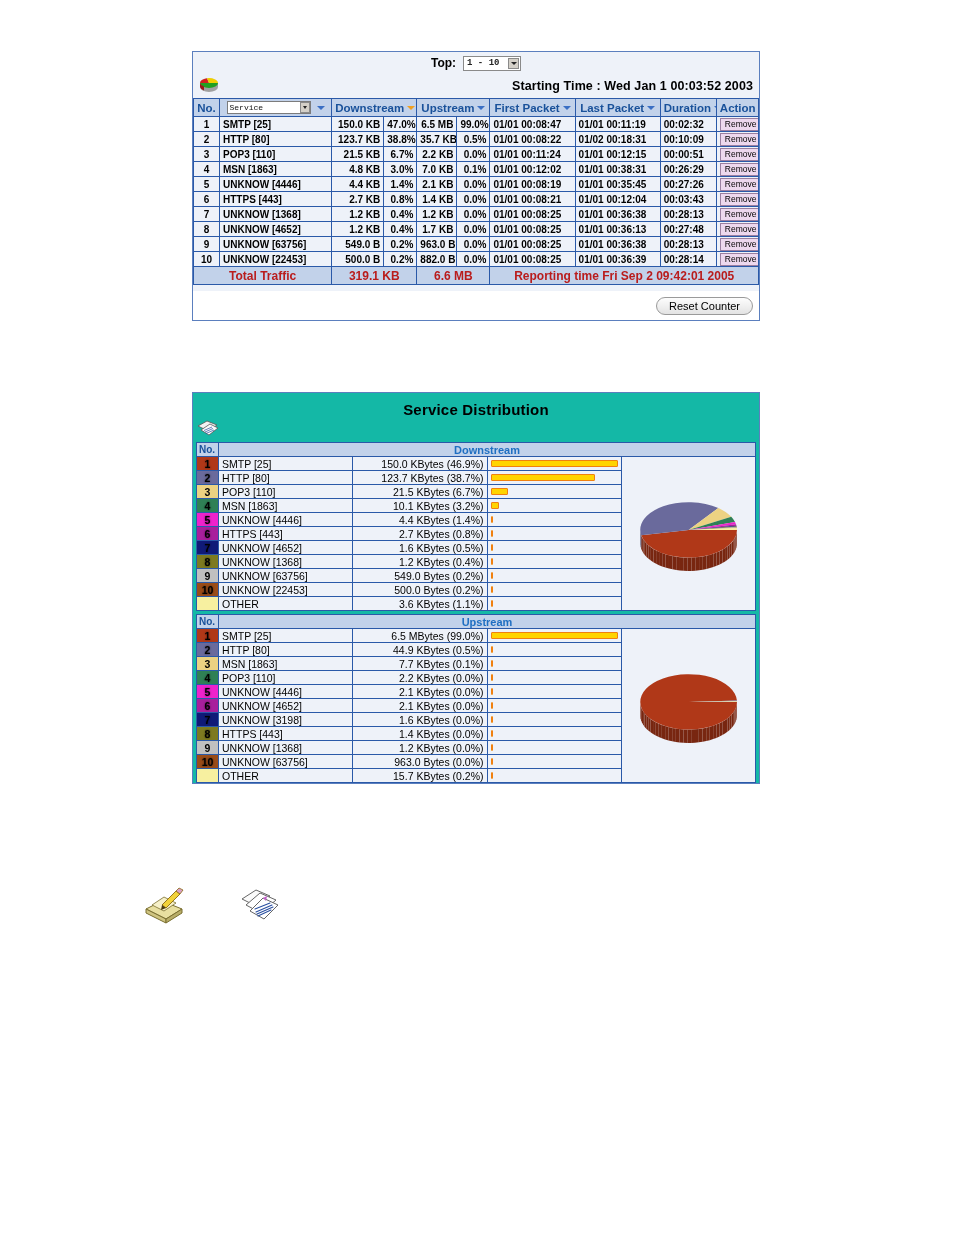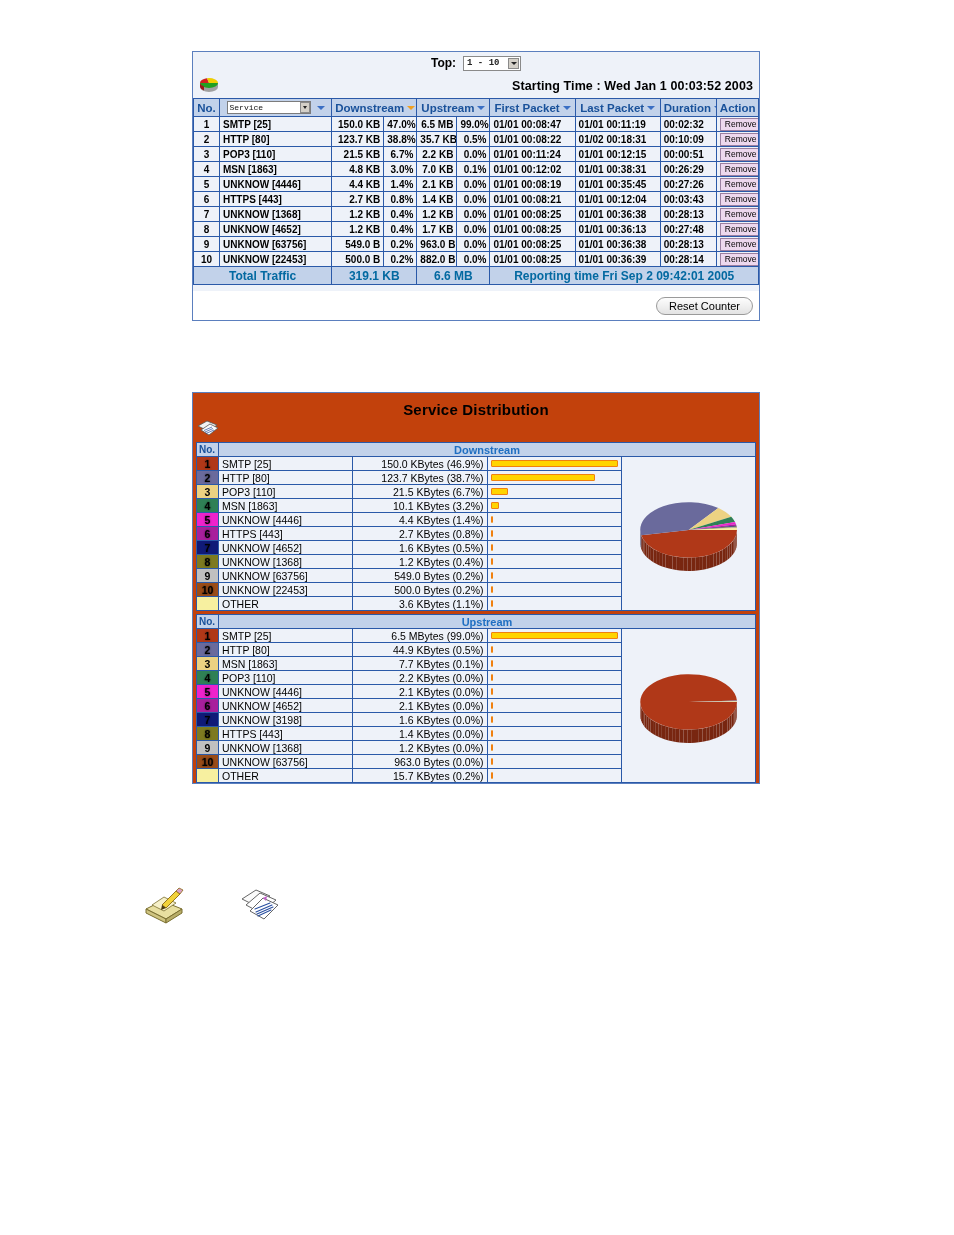--- a/index.html
+++ b/index.html
@@ -119,21 +119,21 @@
   .remove-btn {
     display: inline-block;
     font-size: 8.5px; font-weight: normal;
     color: #000; background: #edd8ee;
     border: 1px solid #9a7fa0;
     padding: 0 4px; line-height: 11px;
     cursor: pointer;
   }
   tr.total td {
     background: #c2d2ea;
-    color: #0369a1;
+    color: #b91c1c;
     font-size: 12px;
     text-align: center;
     height: 18px;
   }
   td.reporting {
     text-align: right; font-size: 7.5px;
     color: #7a9ad0; font-weight: normal;
   }
   .reset-wrap {
     position: absolute; left: 192px; top: 291px;
@@ -151,21 +151,21 @@
     border: 1px solid #9a9a9a;
     border-radius: 9px;
     padding: 2px 12px;
     cursor: pointer;
   }
 
   
   #svc-panel {
     position: absolute; left: 192px; top: 392px;
     width: 568px; height: 392px;
-    background: #c2410c;
+    background: #14b8a6;
     border: 1px solid #5b7fbe;
   }
   .sd-title {
     text-align: center; font-size: 15px; font-weight: bold;
     color: #000; padding-top: 8px; letter-spacing: .2px;
   }
   .sd-icon-row { height: 24px; padding-left: 4px; padding-top: 2px; }
 
   .dist-block { margin: 0 3px 3px 3px; }
   table.dt { border-collapse: collapse; width: 100%; table-layout: fixed; }

